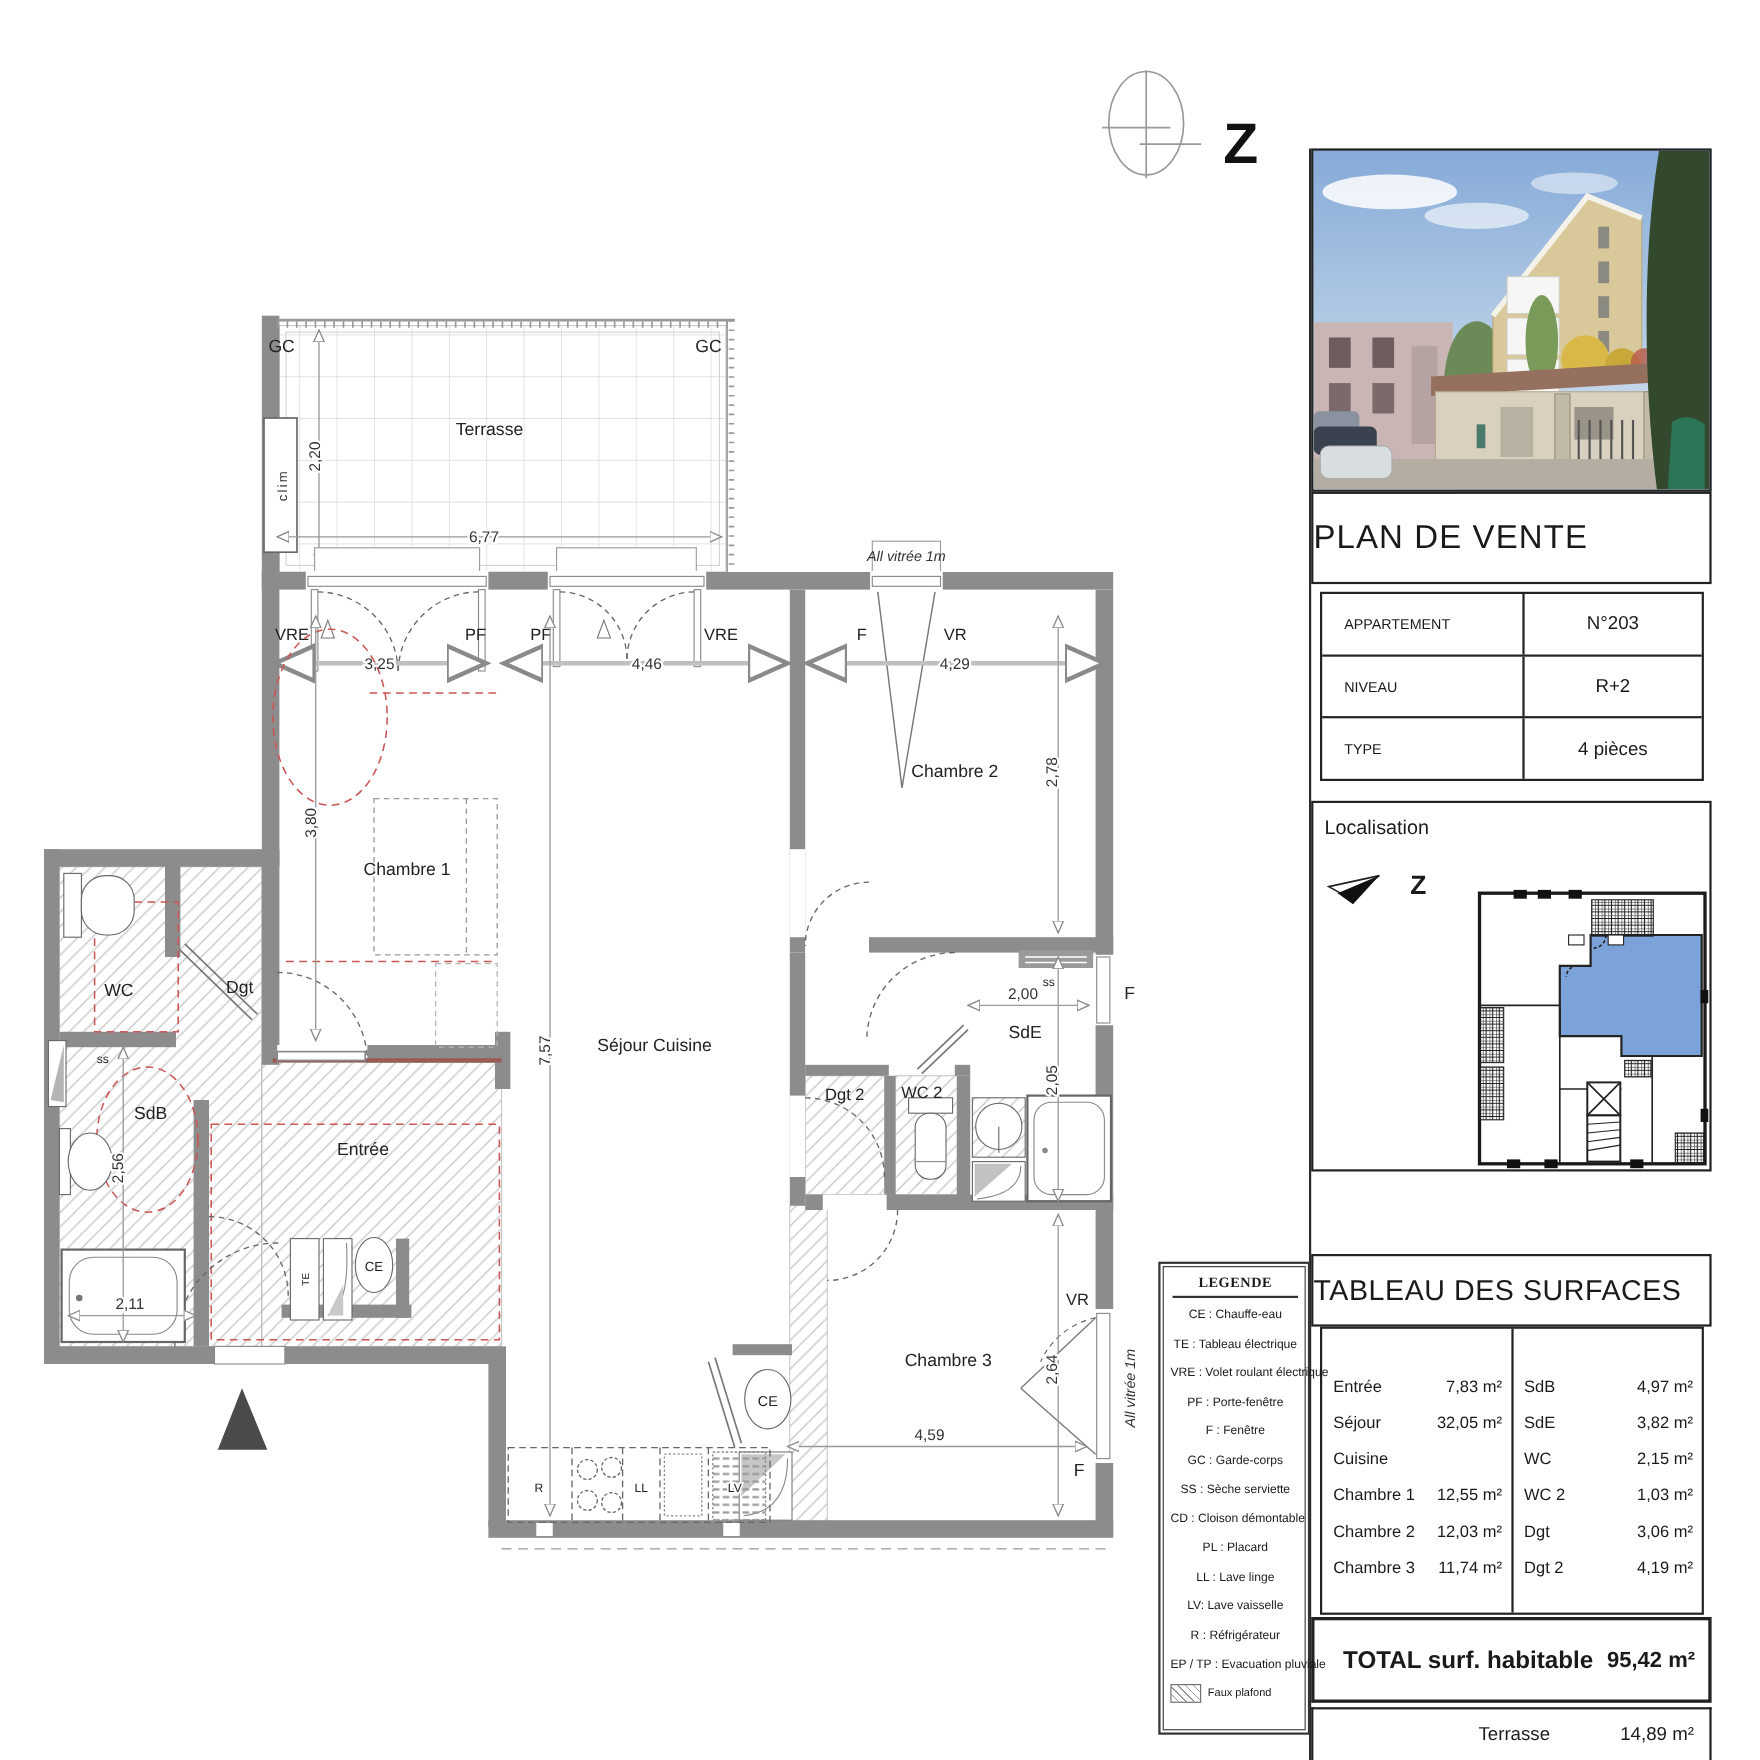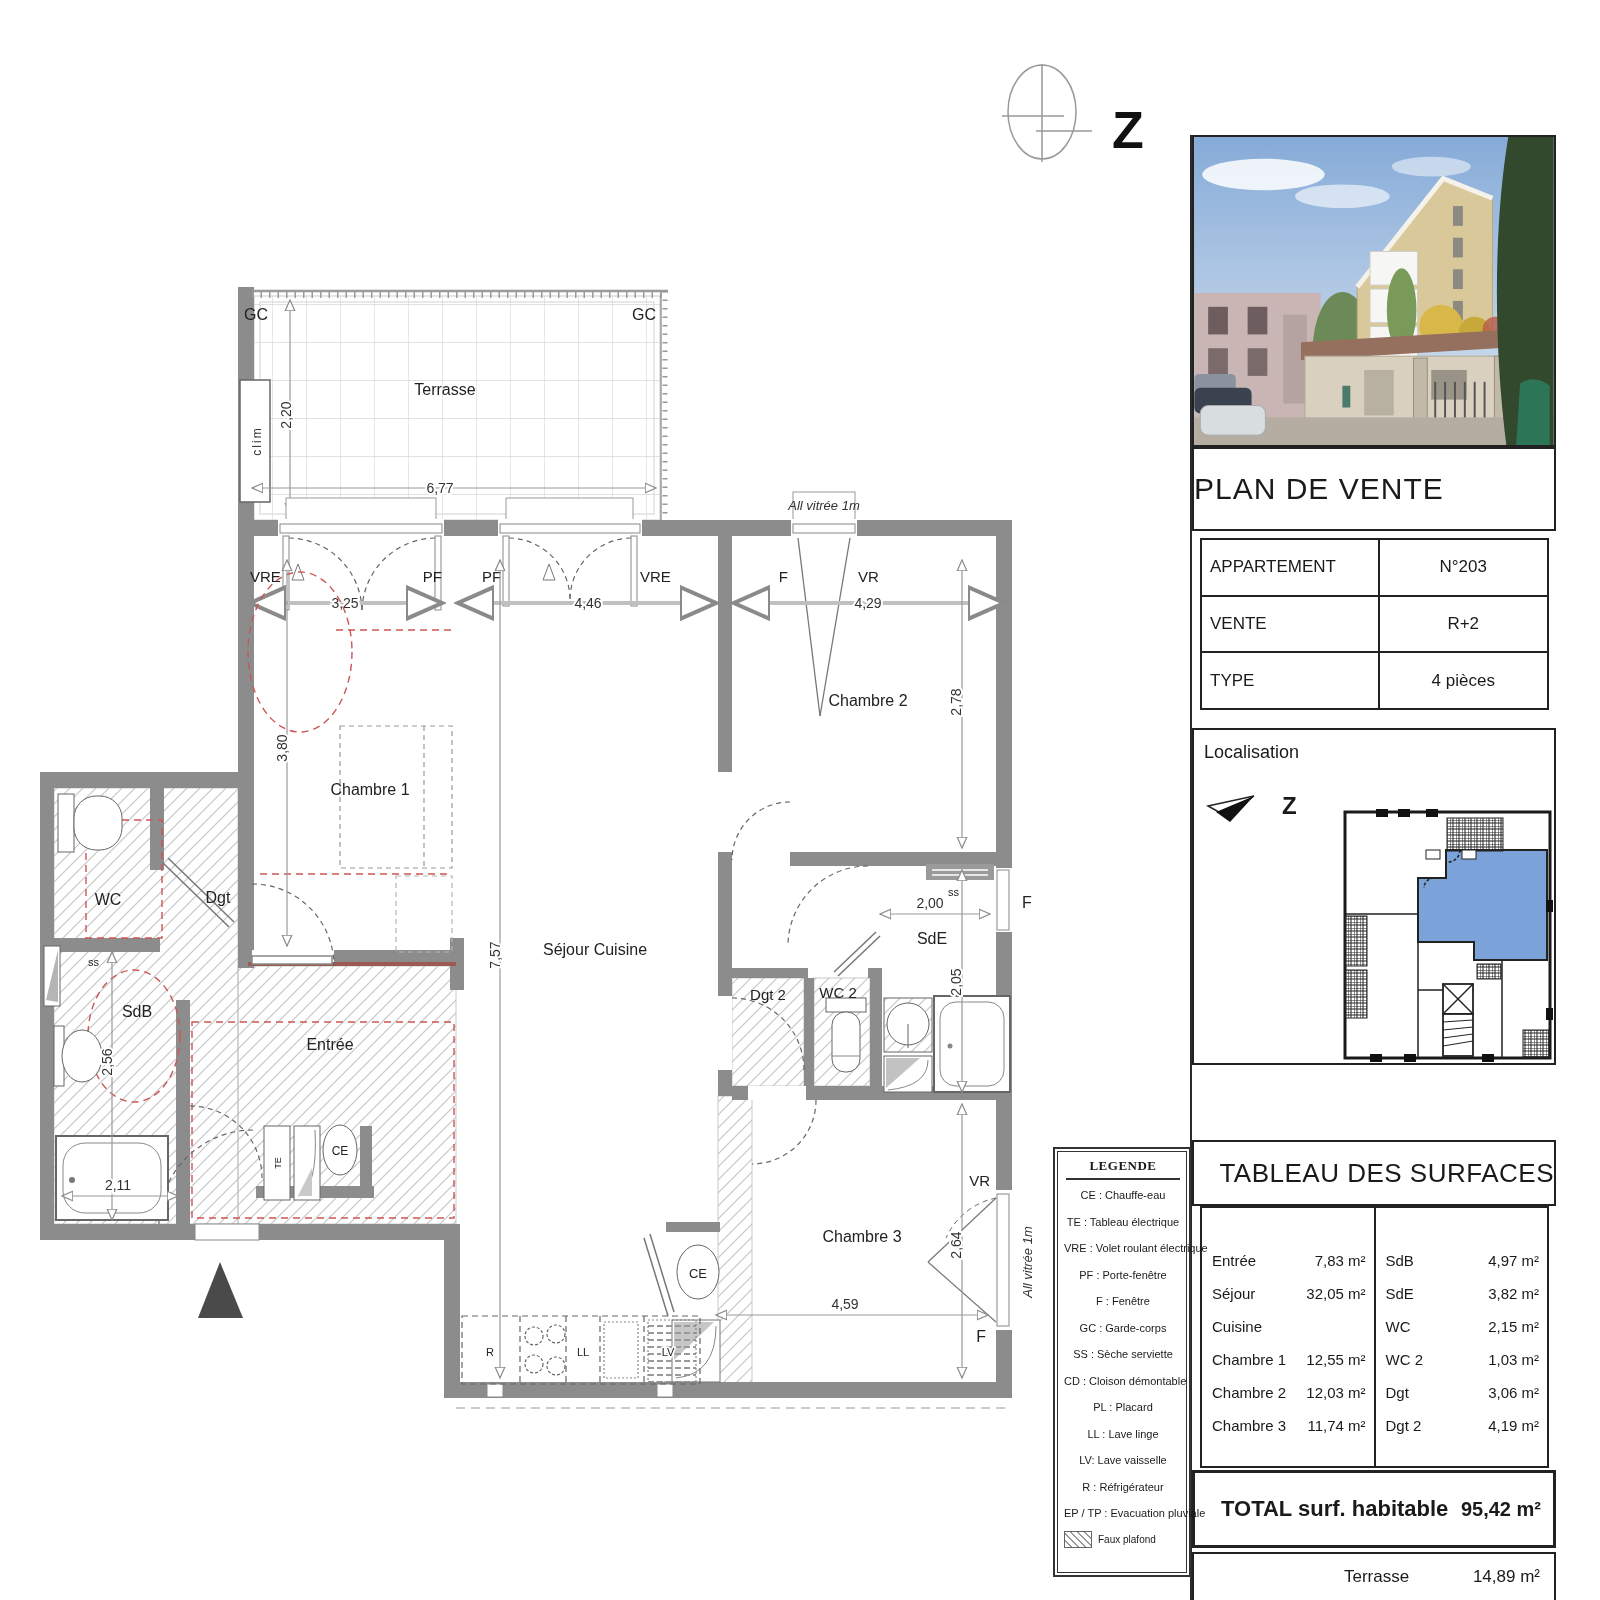--- a/index.html
+++ b/index.html
@@ -8,26 +8,26 @@
   svg text{font-family:"Liberation Sans", sans-serif;}
   .abs{position:absolute;box-sizing:border-box;}
   
   .spine{left:1190px;top:135px;width:2px;height:1465px;background:#2a2a2a;}
   .photo-box{left:1192px;top:135px;width:364px;height:312px;border:2px solid #222;background:#9db4c8;}
   .title-box{left:1192px;top:447px;width:364px;height:84px;border:2px solid #222;
              display:flex;align-items:center;justify-content:flex-start;font-size:30px;letter-spacing:1px;}
   .info-table{left:1200px;top:538px;width:349px;height:172px;border:2px solid #222;display:flex;flex-direction:column;}
   .info-row{flex:1;display:flex;border-bottom:2px solid #222;}
   .info-row:last-child{border-bottom:none;}
-  .info-label{width:50%;display:flex;align-items:center;padding-left:8px;font-size:17px;border-right:2px solid #222;}
+  .info-label{width:50%;display:flex;align-items:center;padding-left:20px;font-size:13px;border-right:2px solid #222;}
   .info-value{width:50%;display:flex;align-items:center;justify-content:center;font-size:17px;}
   .loc-box{left:1192px;top:728px;width:364px;height:337px;border:2px solid #222;}
   .loc-title{position:absolute;left:10px;top:12px;font-size:18px;}
   .surf-title{left:1192px;top:1140px;width:364px;height:66px;border:2px solid #222;
-              display:flex;align-items:center;justify-content:flex-end;font-size:26px;letter-spacing:.5px;}
+              display:flex;align-items:center;justify-content:flex-start;font-size:26px;letter-spacing:.5px;}
   .surf-table{left:1200px;top:1206px;width:349px;height:262px;border:2px solid #222;display:flex;}
   .surf-col{width:50%;padding:36px 8px 0 10px;}
   .surf-col.right{border-left:2px solid #222;}
   .surf-row{display:flex;justify-content:space-between;font-size:15px;line-height:33px;}
   .surf-row .a{white-space:nowrap;}
   .total-box{left:1192px;top:1470px;width:364px;height:78px;border:3px solid #222;
              display:flex;align-items:center;justify-content:space-between;padding:0 12px 0 26px;font-weight:bold;}
   .total-box .lbl{font-size:22px;}
   .total-box .val{font-size:20px;}
   .terr-box{left:1192px;top:1552px;width:364px;height:48px;border:2px solid #222;border-bottom:none;
@@ -383,21 +383,21 @@
 <div class="abs title-box">
   <span>PLAN DE VENTE</span>
 </div>
 
 <div class="abs info-table">
   <div class="info-row">
     <div class="info-label">APPARTEMENT</div>
     <div class="info-value">N°203</div>
   </div>
   <div class="info-row">
-    <div class="info-label">VENTE</div>
+    <div class="info-label">NIVEAU</div>
     <div class="info-value">R+2</div>
   </div>
   <div class="info-row">
     <div class="info-label">TYPE</div>
     <div class="info-value">4 pièces</div>
   </div>
 </div>
 
 <div class="abs loc-box">
   <div class="loc-title">Localisation</div>

